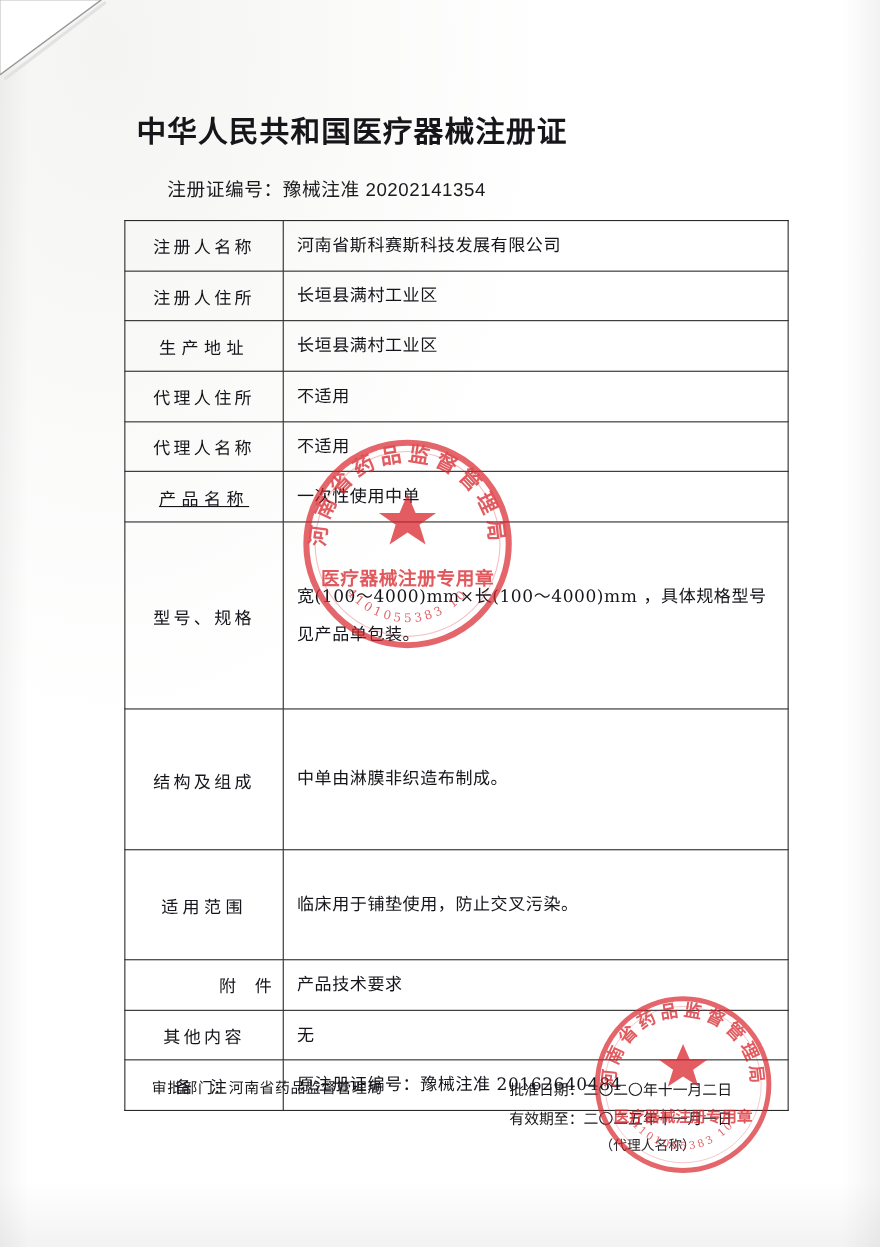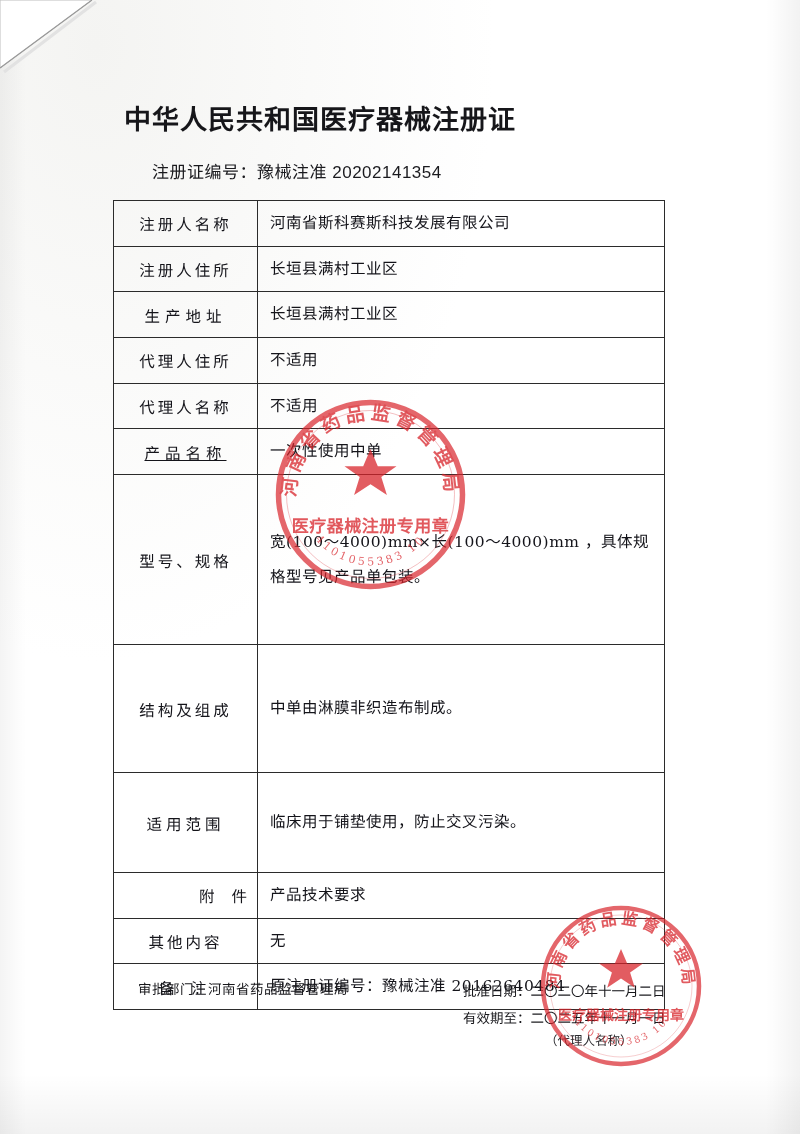--- a/index.html
+++ b/index.html
@@ -90,21 +90,21 @@
     font-family: Liberation Sans, sans-serif;
     font-size: 17px;
     color: #1a1a1e;
     letter-spacing: 0.5px;
   }
 
   table.cert {
     position: absolute;
     left: 113px;
     top: 200px;
-    width: 552px;
+    width: 604px;
     border-collapse: collapse;
     table-layout: fixed;
   }
   table.cert td {
     border: 1px solid #2b2b2b;
     font-family: "DejaVu Serif", "Liberation Serif", serif;
     font-size: 15.5px;
     color: #14141a;
     vertical-align: middle;
   }

